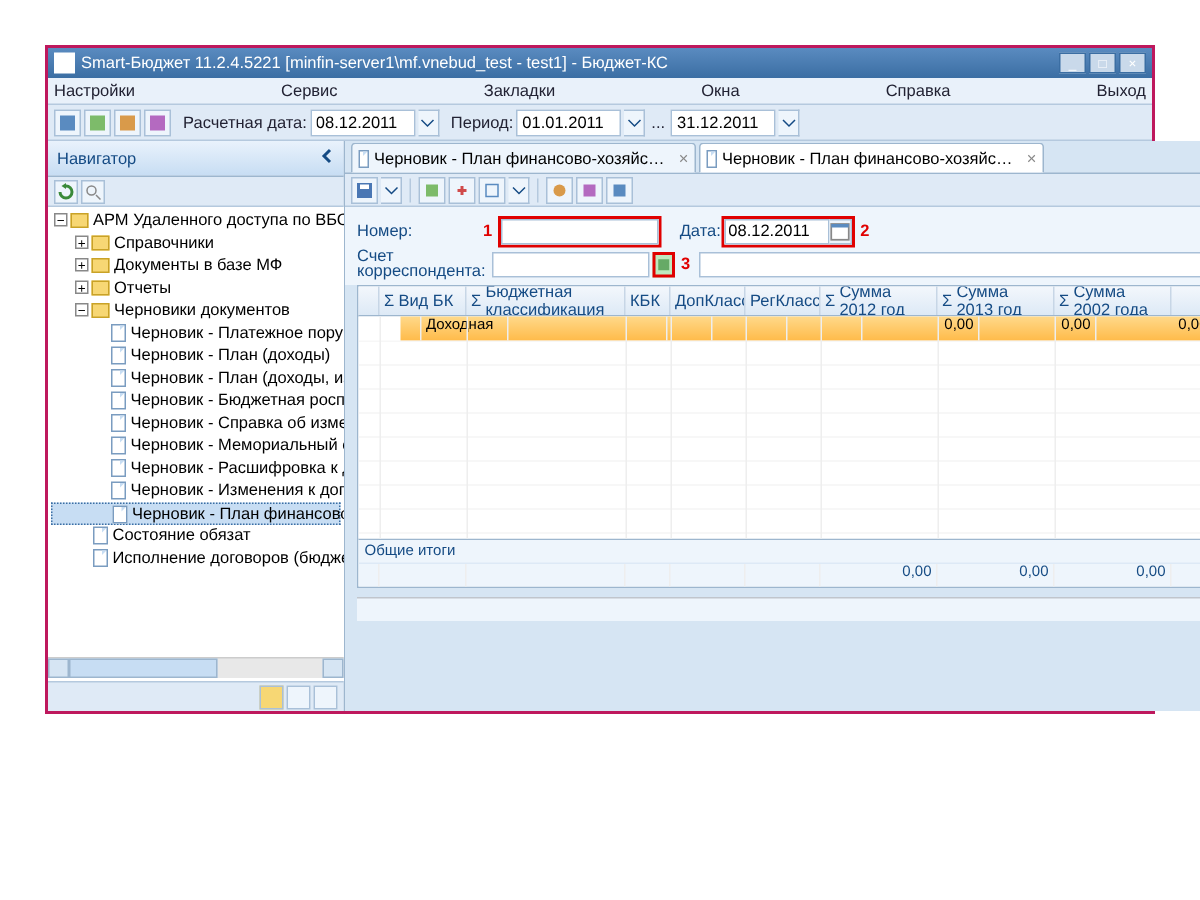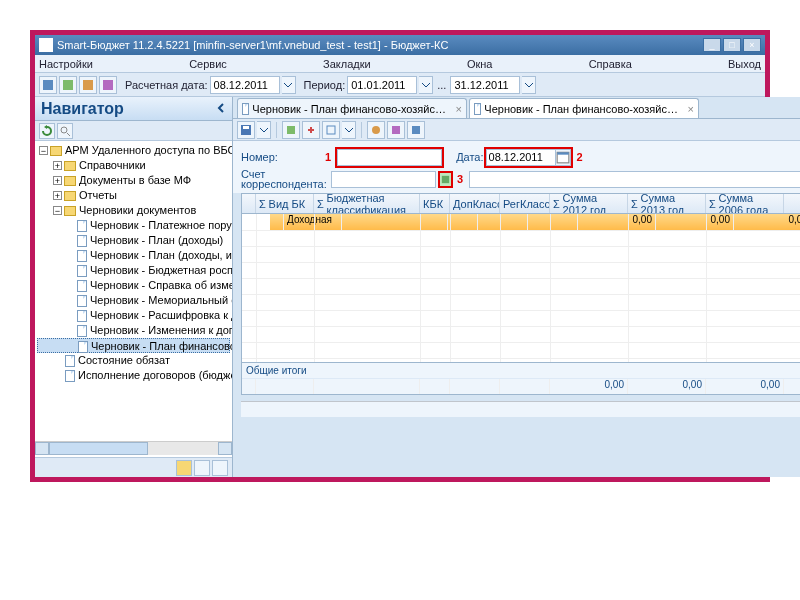--- a/index.html
+++ b/index.html
@@ -1,18 +1,18 @@
 <!DOCTYPE html>
 <html><head>
 <meta charset="utf-8">
 <style>
 * { box-sizing: border-box; margin: 0; padding: 0; font-family: Tahoma, Arial, sans-serif; font-size: 11px; }
 body { background: #fff; overflow: hidden; }
 .app-window { width: 800px; height: 600px; position: relative; background: #fff; padding: 30px; }
-.inner-shell { border: 5px solid #be185d; background: #701a75; position: relative; width: 100%; }
+.inner-shell { border: 2px solid #be185d; background: #701a75; position: relative; width: 100%; }
 
 
 .titlebar { background: linear-gradient(#5a8bc0, #3b6ea3); color: #fff; height: 20px; display: flex; align-items: center; padding: 0 4px; }
 .titlebar-icon { width: 14px; height: 14px; background: #fff; margin-right: 4px; display:inline-block; }
 .titlebar-text { flex: 1; font-size: 11px; white-space: nowrap; overflow: hidden; }
 .win-btns { display: flex; gap: 2px; }
 .win-btn { width: 18px; height: 14px; background: #c9d9ea; border: 1px solid #3b6ea3; font-size: 9px; text-align: center; line-height: 12px; cursor: pointer; }
 
 
 .menubar { background: #e9f1fa; border-bottom: 1px solid #b5c9de; height: 18px; display: flex; align-items: center; padding: 0 4px; gap: 8px; justify-content: space-between; }
@@ -23,21 +23,21 @@
 .tbtn { width: 18px; height: 18px; border: 1px solid #a9c0d8; background: #eef5fc; cursor: pointer; display:flex; align-items:center; justify-content:center; }
 .tbtn svg { width: 12px; height: 12px; }
 .tlabel { margin-left: 6px; color: #223; }
 .tinput { height: 18px; border: 1px solid #a9c0d8; background: #fff; padding: 0 3px; width: 70px; }
 .dd { width: 14px; height: 18px; border: 1px solid #a9c0d8; border-left:none; background: #eef5fc; cursor:pointer; display:flex;align-items:center;justify-content:center; }
 
 
 .body-split { display: flex; height: 380px; }
 .nav-pane { width: 198px; background: #eaf2fb; border-right: 1px solid #9db6ce; display: flex; flex-direction: column; position:relative; }
 .nav-header { background: linear-gradient(#e9f2fc,#c7ddf3); border-bottom: 1px solid #9db6ce; height: 24px; display: flex; align-items: center; padding: 0 6px; }
-.nav-title { flex: 1; color: #154b84; font-weight: bold; font-size: 16px; }
+.nav-title { flex: 1; color: #154b84; font-weight: normal; font-size: 11px; }
 .nav-collapse { cursor: pointer; }
 .nav-tools { background: #dfeaf6; border-bottom: 1px solid #b5c9de; height: 20px; display: flex; align-items: center; padding: 0 4px; gap: 2px; }
 .nav-tree { flex: 1; background: #fff; overflow: auto; padding: 2px; }
 .tree-node { white-space: nowrap; height: 15px; line-height: 15px; cursor: pointer; color: #000; }
 .tree-node.selected { background: #c7ddf3; border: 1px dotted #3b6ea3; }
 .exp { display:inline-block; width:9px; height:9px; border:1px solid #888; text-align:center; line-height:8px; font-size:9px; margin-right:2px; background:#fff; }
 .folder-icon { display:inline-block; width:12px; height:10px; background:#f7d774; border:1px solid #c9a227; margin-right:3px; vertical-align:middle; }
 .doc-icon { display:inline-block; width:10px; height:12px; background:#fff; border:1px solid #7a9cc0; margin-right:3px; vertical-align:middle; position:relative; }
 .doc-icon::after { content:''; position:absolute; right:0; top:0; border-left:3px solid #c7ddf3; border-bottom:3px solid transparent; }
 .nav-statusbar { height:20px; background:#dfeaf6; border-top:1px solid #b5c9de; display:flex; align-items:center; justify-content:flex-end; padding:0 4px; gap:2px; }
@@ -331,21 +331,21 @@
                 <span>КБК</span>
               </div>
           <div class="gh c4">
                 <span>ДопКласс</span>
               </div>
           <div class="gh c5">
                 <span>РегКласс</span>
               </div>
           <div class="gh c6"><span>Σ</span>&nbsp;<span>Сумма 2012 год</span></div>
           <div class="gh c7"><span>Σ</span>&nbsp;<span>Сумма 2013 год</span></div>
-          <div class="gh c8"><span>Σ</span>&nbsp;<span>Сумма 2006 года</span></div>
+          <div class="gh c8"><span>Σ</span>&nbsp;<span>Сумма 2002 года</span></div>
         </div>
         <div class="grid-body">
           <div class="grid-row hl">
             <div class="gc c0"></div>
             <div class="gc c1">Доходная</div>
             <div class="gc c2"></div>
                 <div class="gc c3"></div>
                 <div class="gc c4"></div>
                 <div class="gc c5"></div>
             <div class="gc c6" style="text-align:right">0,00</div>

